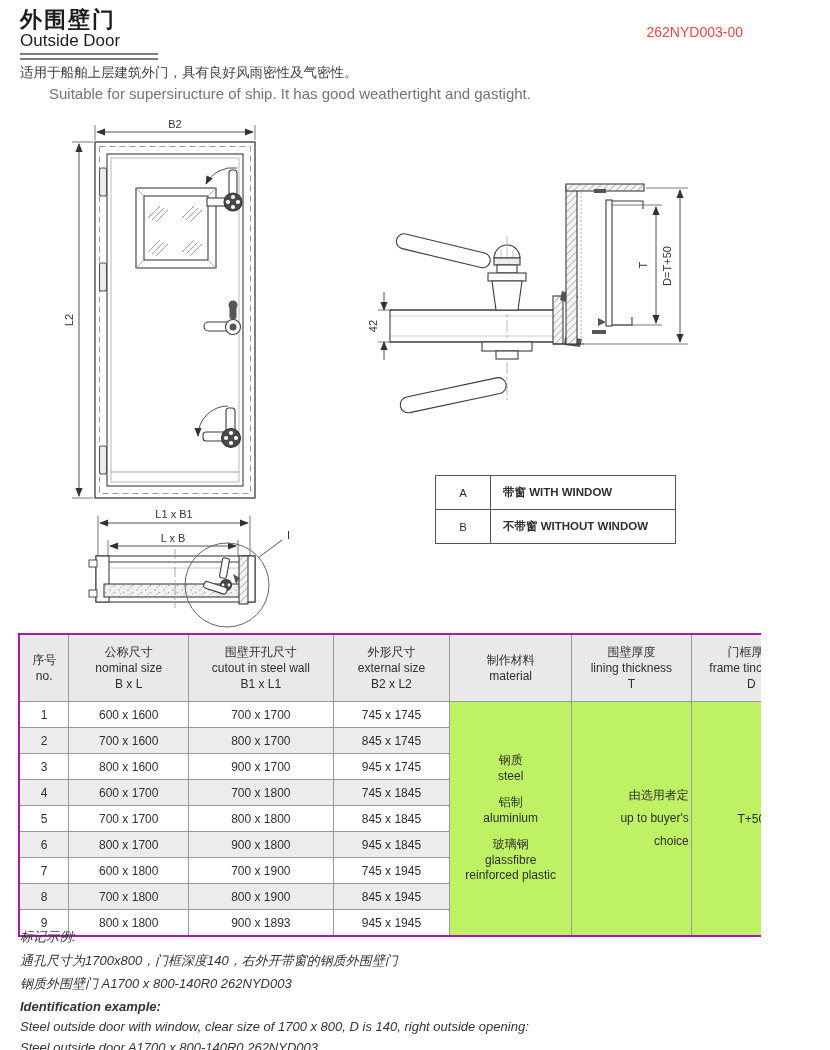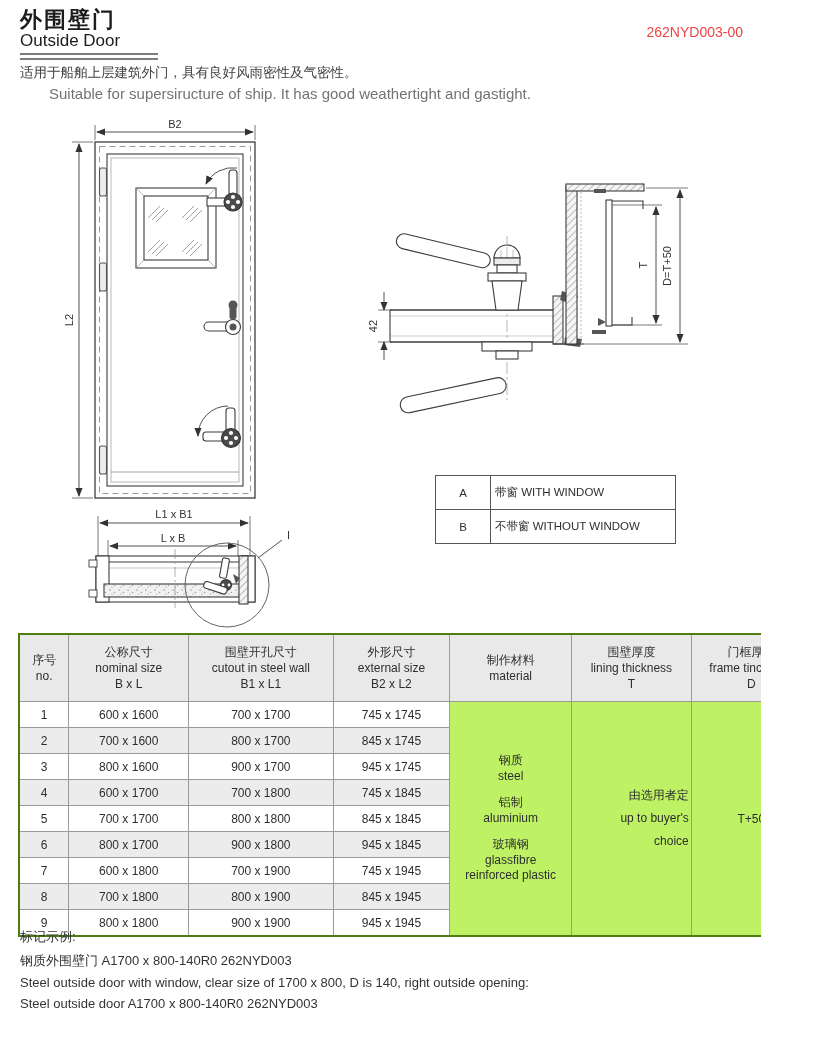--- a/index.html
+++ b/index.html
@@ -12,34 +12,34 @@
   .doc-no{top:24px;right:18px;font-size:14px;color:#ef4444;}
   .desc-cn{left:20px;top:64px;font-size:13.5px;color:#404040;}
   .desc-en{left:20px;top:85px;font-size:15px;color:#737373;margin-left:29px;}
   svg.drawing{position:absolute;left:0;top:0;width:830px;height:632px;pointer-events:none;}
   svg text{fill:#333;font-family:"Liberation Sans","DejaVu Sans",sans-serif;font-size:11px;}
 
   table{border-collapse:collapse;}
   .win-table{left:435px;top:475px;width:241px;font-size:11.5px;color:#2e2e2e;}
   .win-table td{border:1px solid #555;height:31px;}
   .win-table td.k{width:52px;text-align:center;}
-  .win-table td.v{padding-left:4px;}
-
-  .spec-table{left:18px;top:633px;width:795px;font-size:12px;text-align:center;color:#2e2e2e;border:2px solid #4d7c0f;}
+  .win-table td.v{padding-left:12px;font-weight:bold;}
+
+  .spec-table{left:18px;top:633px;width:795px;font-size:12px;text-align:center;color:#2e2e2e;border:2px solid #a21caf;}
   .spec-table th,.spec-table td{border:1px solid #9a9a9a;padding:1px 2px;}
   .spec-table thead th{background:#e9e9e9;font-weight:normal;height:64px;line-height:1.35;}
   .spec-table tbody td{height:23px;}
   .spec-table tr.alt{background:#ececec;}
   .spec-table td.merged{background:#bef264;vertical-align:middle;}
   .mline{line-height:1.3;}
   .mgap{margin-top:11px;}
   .lining-cell .mline{line-height:1.9;text-align:right;}
 
   .notes{left:20px;top:928px;font-size:13px;color:#333;}
-  .notes div{margin-bottom:5.5px;white-space:nowrap;}
+  .notes div{margin-bottom:5.5px;white-space:nowrap;font-style:italic;}
   .notes .b{font-weight:bold;}
 </style>
 </head>
 <body>
 
 <div class="page">
 
   <div class="abs title-cn">外围壁门</div>
   <div class="abs title-en">Outside Door</div>
   <div class="abs title-rule"></div>
@@ -349,26 +349,28 @@
       </tr>
       <tr class="alt">
         <td>8</td>
           <td>700 x 1800</td>
         <td>800 x 1900</td>
           <td>845 x 1945</td>
       </tr>
       <tr>
         <td>9</td>
           <td>800 x 1800</td>
-        <td>900 x 1900</td>
+        <td>900 x 1893</td>
           <td>945 x 1945</td>
       </tr>
     </tbody>
   </table>
 
   <div class="abs notes">
     <div>标记示例:</div>
+    <div>通孔尺寸为1700x800，门框深度140，右外开带窗的钢质外围壁门</div>
     <div>钢质外围壁门 A1700 x 800-140R0 262NYD003</div>
+    <div class="b">Identification example:</div>
     <div>Steel outside door with window, clear size of 1700 x 800, D is 140, right outside opening:</div>
     <div>Steel outside door A1700 x 800-140R0 262NYD003</div>
   </div>
 
 </div>
 
 </body></html>

